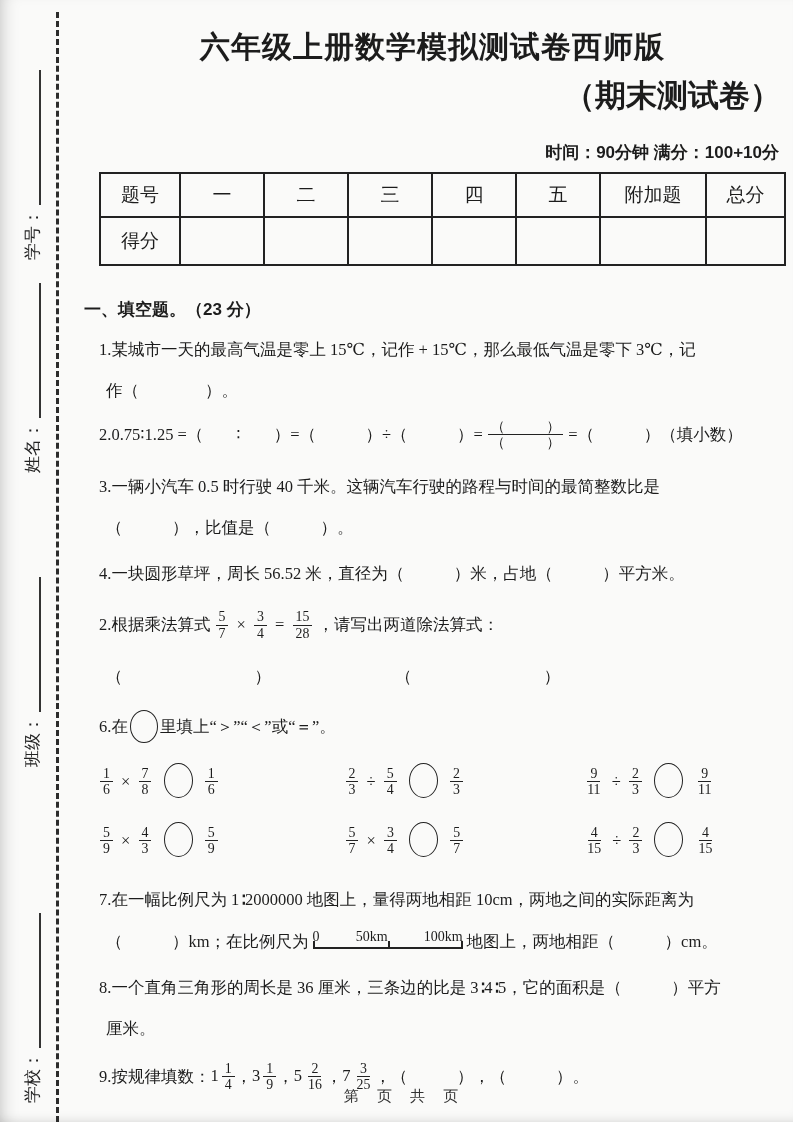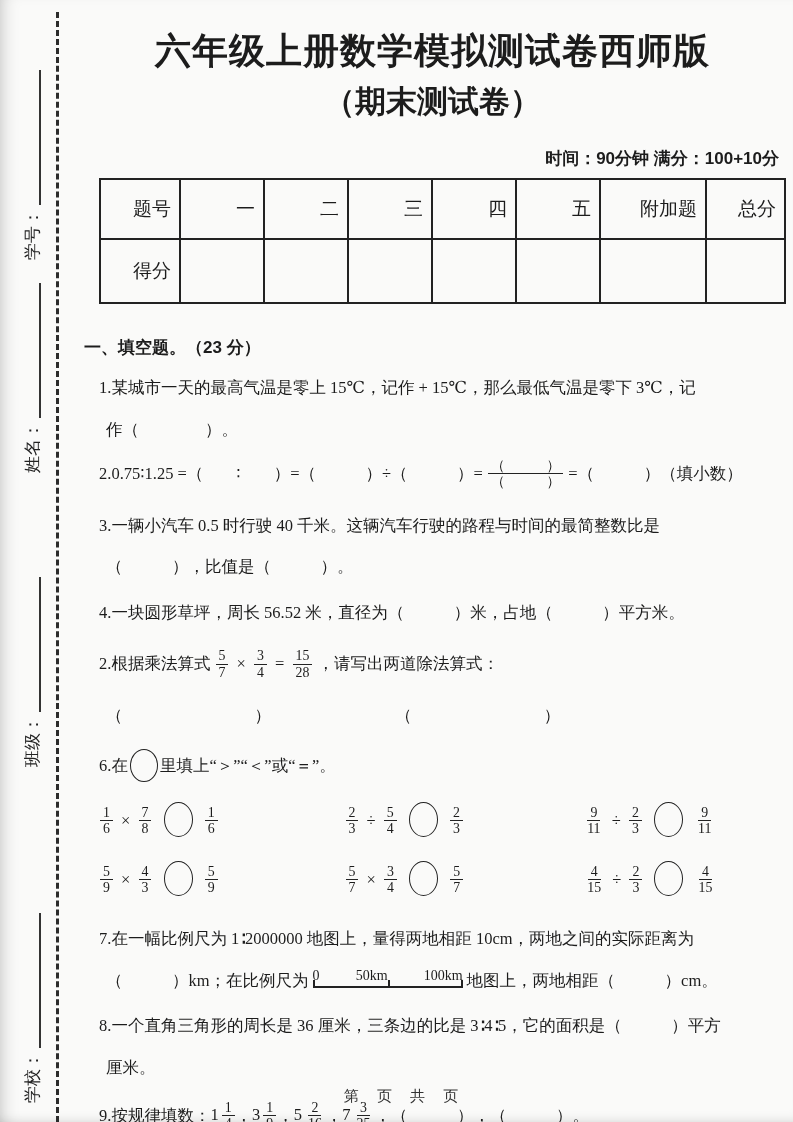--- a/index.html
+++ b/index.html
@@ -11,29 +11,29 @@
   }
   
   .seal-line{position:absolute;left:56px;top:12px;bottom:0;width:0;border-left:3px dashed #2c2c2c;}
   .side-group{position:absolute;left:-63px;width:190px;height:30px;display:flex;align-items:center;
     transform:rotate(-90deg);font-family:"Liberation Sans","DejaVu Sans",sans-serif;font-size:17px;color:#222;}
   .side-label{white-space:nowrap;}
   .side-line{flex:1;border-bottom:2px solid #333;align-self:flex-end;margin-bottom:6px;margin-left:4px;}
   
   .content{position:absolute;left:84px;right:12px;top:0;}
   .title{margin-top:30px;text-align:center;font-family:"Liberation Sans","DejaVu Sans",sans-serif;
-    font-weight:bold;font-size:36px;letter-spacing:1px;line-height:1.15;}
-  .subtitle{margin-top:10px;text-align:center;font-family:"Liberation Sans","DejaVu Sans",sans-serif;
+    font-weight:bold;font-size:30px;letter-spacing:1px;line-height:1.15;}
+  .subtitle{margin-top:10px;text-align:right;font-family:"Liberation Sans","DejaVu Sans",sans-serif;
     font-weight:bold;font-size:31px;}
   .info{margin-top:24px;text-align:right;padding-right:2px;
     font-family:"Liberation Sans","DejaVu Sans",sans-serif;font-weight:bold;font-size:17px;}
   
   table.score{border-collapse:collapse;margin-top:8px;margin-left:15px;width:685px;table-layout:fixed;
     font-family:"Liberation Sans","DejaVu Sans",sans-serif;font-size:19px;}
-  table.score td{border:2px solid #222;text-align:right;padding:8px;}
+  table.score td{border:2px solid #222;text-align:center;padding:0;}
   table.score tr.hdr td{height:42px;}
   table.score tr.score-row td{height:46px;}
   
   .section-heading{margin-top:32px;font-size:17px;font-weight:bold;
     font-family:"Liberation Sans","DejaVu Sans",sans-serif;}
   .qline{margin-top:16px;padding-left:15px;font-size:16.5px;line-height:1.55;white-space:nowrap;}
   .qline.cont{padding-left:22px;}
   .frac{display:inline-flex;flex-direction:column;align-items:center;vertical-align:middle;
     line-height:1.12;font-size:0.84em;margin:0 1px;position:relative;top:-1px;}
   .frac .fnum{border-bottom:1.5px solid #222;padding:0 3px;display:block;text-align:center;}

